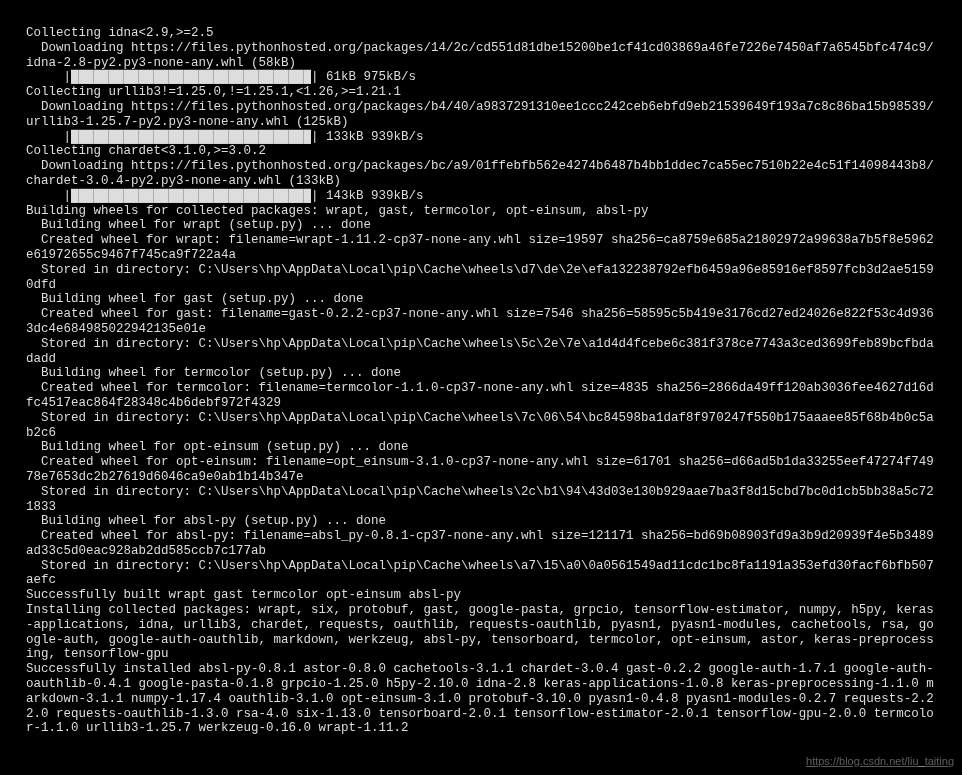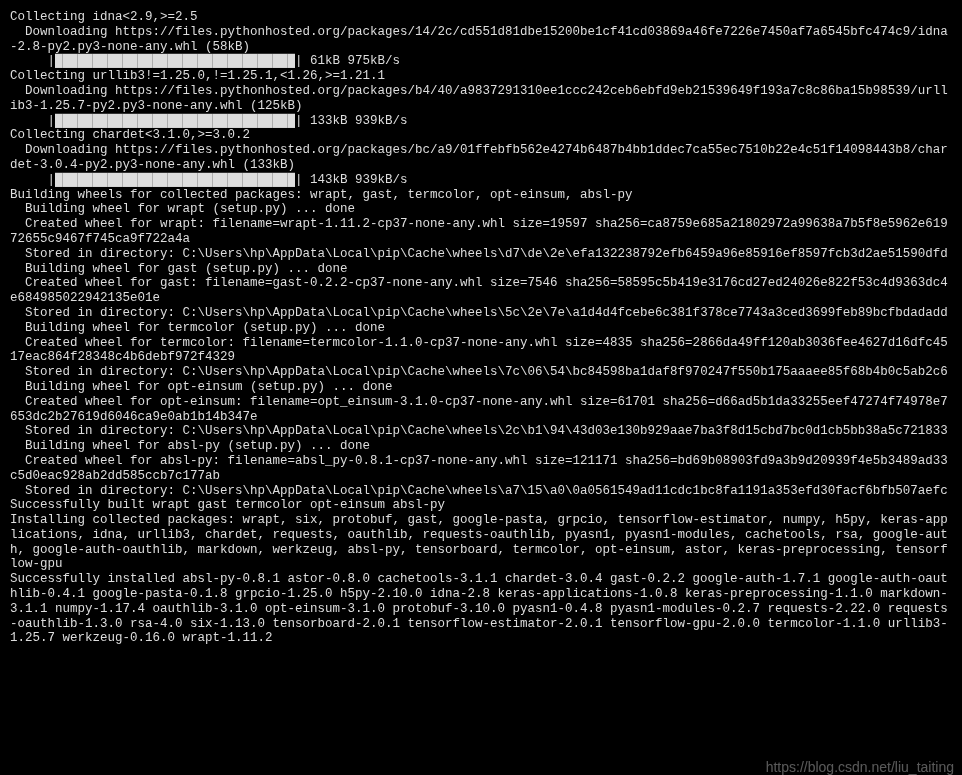--- a/index.html
+++ b/index.html
@@ -5,37 +5,38 @@
   html, body {
     margin: 0;
     padding: 0;
     background: #000;
     color: #fff;
     width: 962px;
     height: 775px;
     overflow: hidden;
   }
   pre.terminal {
-    margin: 0;
+    margin: 16px;
     padding: 10px;
     font-family: "Consolas", "Courier New", monospace;
     font-size: 12.5px;
     line-height: 14.8px;
     white-space: pre-wrap;
     word-break: break-all;
     color: #ddd;
   }
   .watermark {
     position: absolute;
     right: 8px;
-    bottom: 0;
+    bottom: 8px;
     color: rgba(255,255,255,0.35);
     font-family: Arial, sans-serif;
-    font-size: 14px;
+    font-size: 11px;
     pointer-events: none;
+    text-decoration: underline;
   }
 </style>
 </head>
 <body>
 
 <pre class="terminal" id="term">Collecting idna&lt;2.9,&gt;=2.5
   Downloading https://files.pythonhosted.org/packages/14/2c/cd551d81dbe15200be1cf41cd03869a46fe7226e7450af7a6545bfc474c9/idna-2.8-py2.py3-none-any.whl (58kB)
      |████████████████████████████████| 61kB 975kB/s
 Collecting urllib3!=1.25.0,!=1.25.1,&lt;1.26,&gt;=1.21.1
   Downloading https://files.pythonhosted.org/packages/b4/40/a9837291310ee1ccc242ceb6ebfd9eb21539649f193a7c8c86ba15b98539/urllib3-1.25.7-py2.py3-none-any.whl (125kB)

